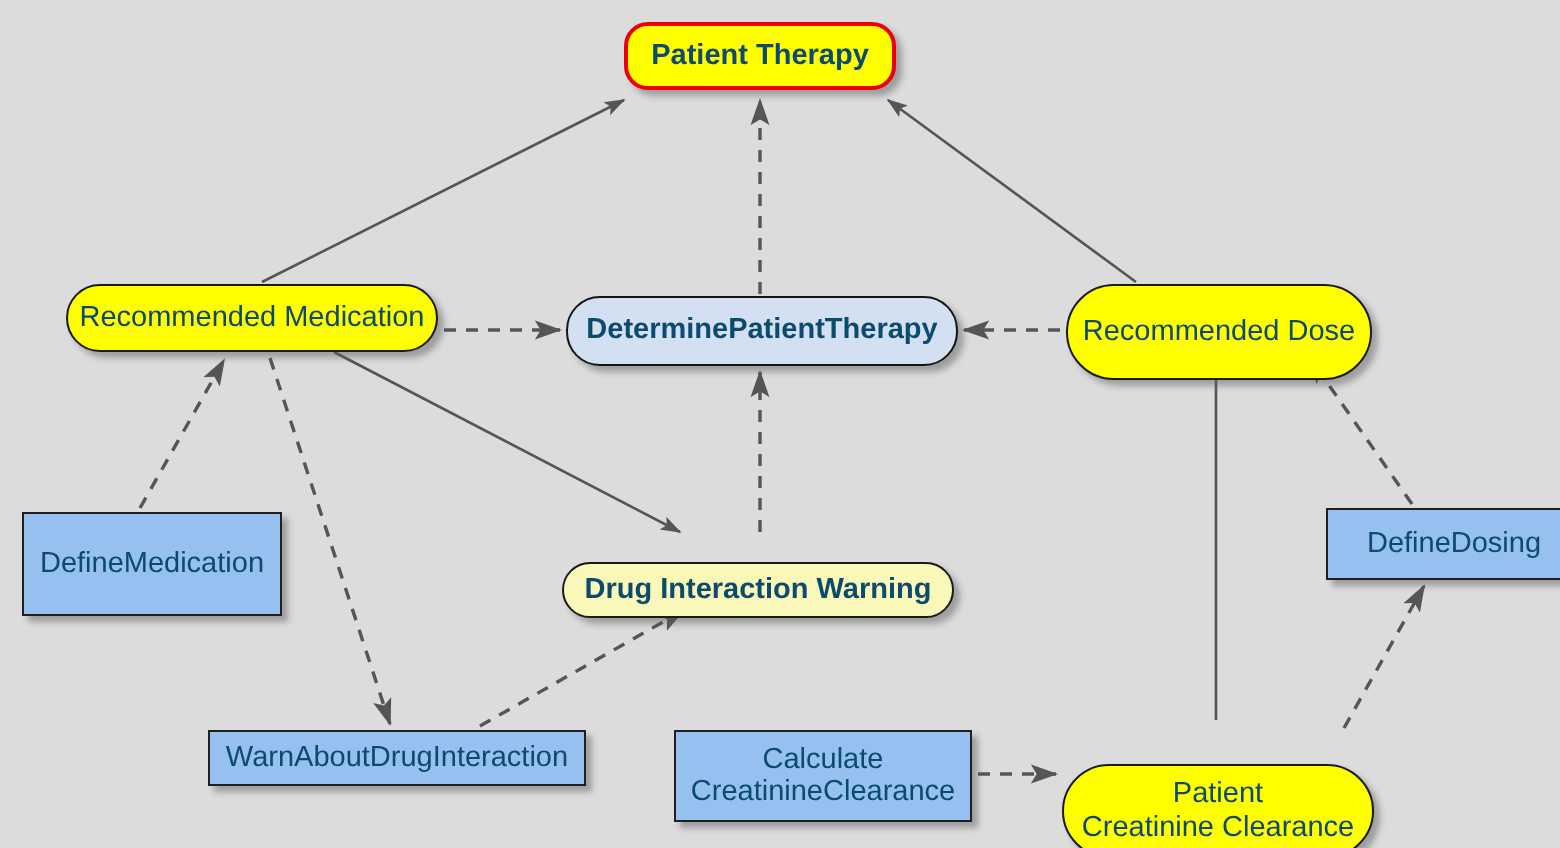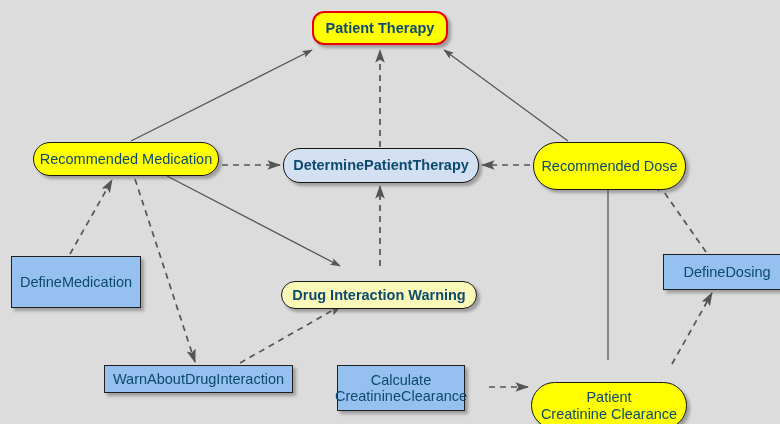--- a/index.html
+++ b/index.html
@@ -92,18 +92,18 @@
   </svg>
   <div id="nodes">
       <div class="node pill root" style="left: 312px; top: 11px; width: 136px; height: 34px; background: rgb(255, 255, 0); border-color: rgb(238, 0, 0); font-weight: bold;">Patient Therapy</div>
       <div class="node pill" style="left: 33px; top: 142px; width: 186px; height: 34px; background: rgb(255, 255, 0); border-color: rgb(26, 26, 26); text-align: center;">Recommended Medication</div>
       <div class="node rect emphasis" style="left: 283px; top: 148px; width: 196px; height: 35px; background: rgb(211, 224, 242); border-color: rgb(21, 21, 21); font-weight: bold; border-radius: 17px;">DeterminePatientTherapy</div>
       <div class="node pill" style="left: 533px; top: 142px; width: 153px; height: 48px; background: rgb(255, 255, 0); border-color: rgb(26, 26, 26);">Recommended Dose</div>
       <div class="node rect" style="left: 11px; top: 256px; width: 130px; height: 52px; background: rgb(149, 192, 240); border-color: rgb(31, 31, 31);">DefineMedication</div>
       <div class="node pill soft" style="left: 281px; top: 268px; width: 196px; height: 28px; background: rgb(250, 248, 184); border-color: rgb(26, 26, 26); font-weight: bold; margin-top: 13px;">Drug Interaction Warning</div>
       <div class="node rect" style="left: 663px; top: 254px; width: 128px; height: 36px; background: rgb(149, 192, 240); border-color: rgb(31, 31, 31);">DefineDosing</div>
       <div class="node rect" style="left: 104px; top: 365px; width: 189px; height: 28px; background: rgb(149, 192, 240); border-color: rgb(31, 31, 31);">WarnAboutDrugInteraction</div>
-      <div class="node rect" style="left: 337px; top: 365px; width: 128px; height: 46px; background: rgb(149, 192, 240); border-color: rgb(31, 31, 31);">Calculate
+      <div class="node rect" style="left: 337px; top: 365px; width: 149px; height: 46px; background: rgb(149, 192, 240); border-color: rgb(31, 31, 31);">Calculate
 CreatinineClearance</div>
       <div class="node pill" style="left: 531px; top: 362px; width: 156px; height: 47px; background: rgb(255, 255, 0); border-color: rgb(26, 26, 26); margin-top: 20px;">Patient
 Creatinine Clearance</div>
     </div>
 </div>
 
 </body></html>

